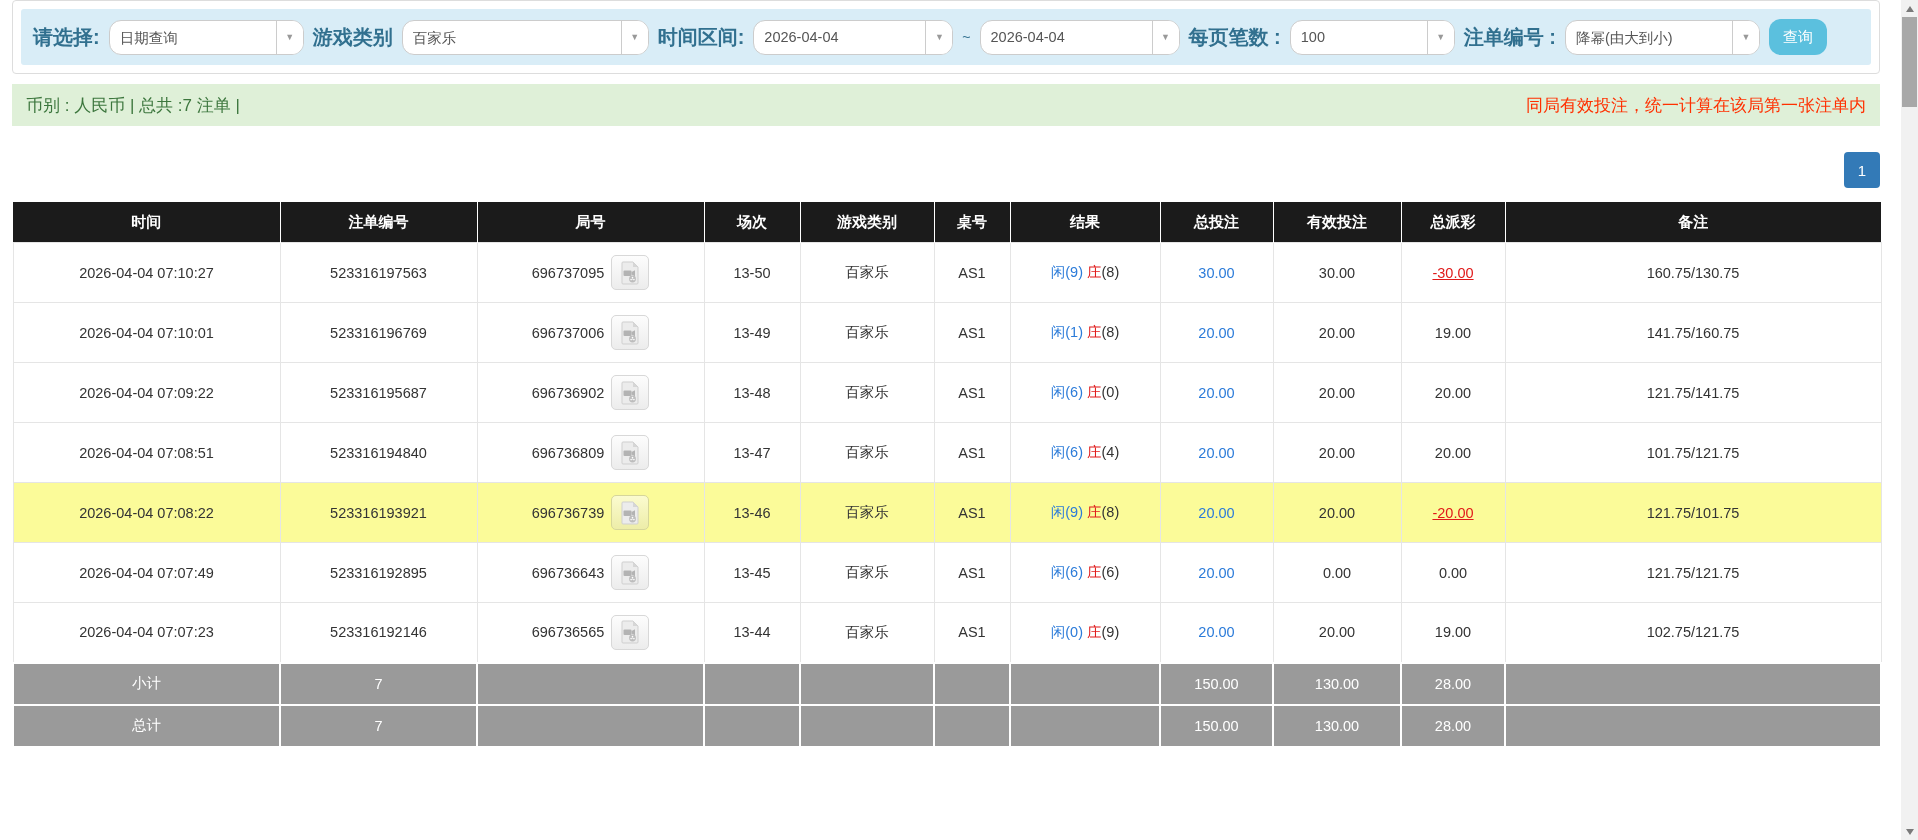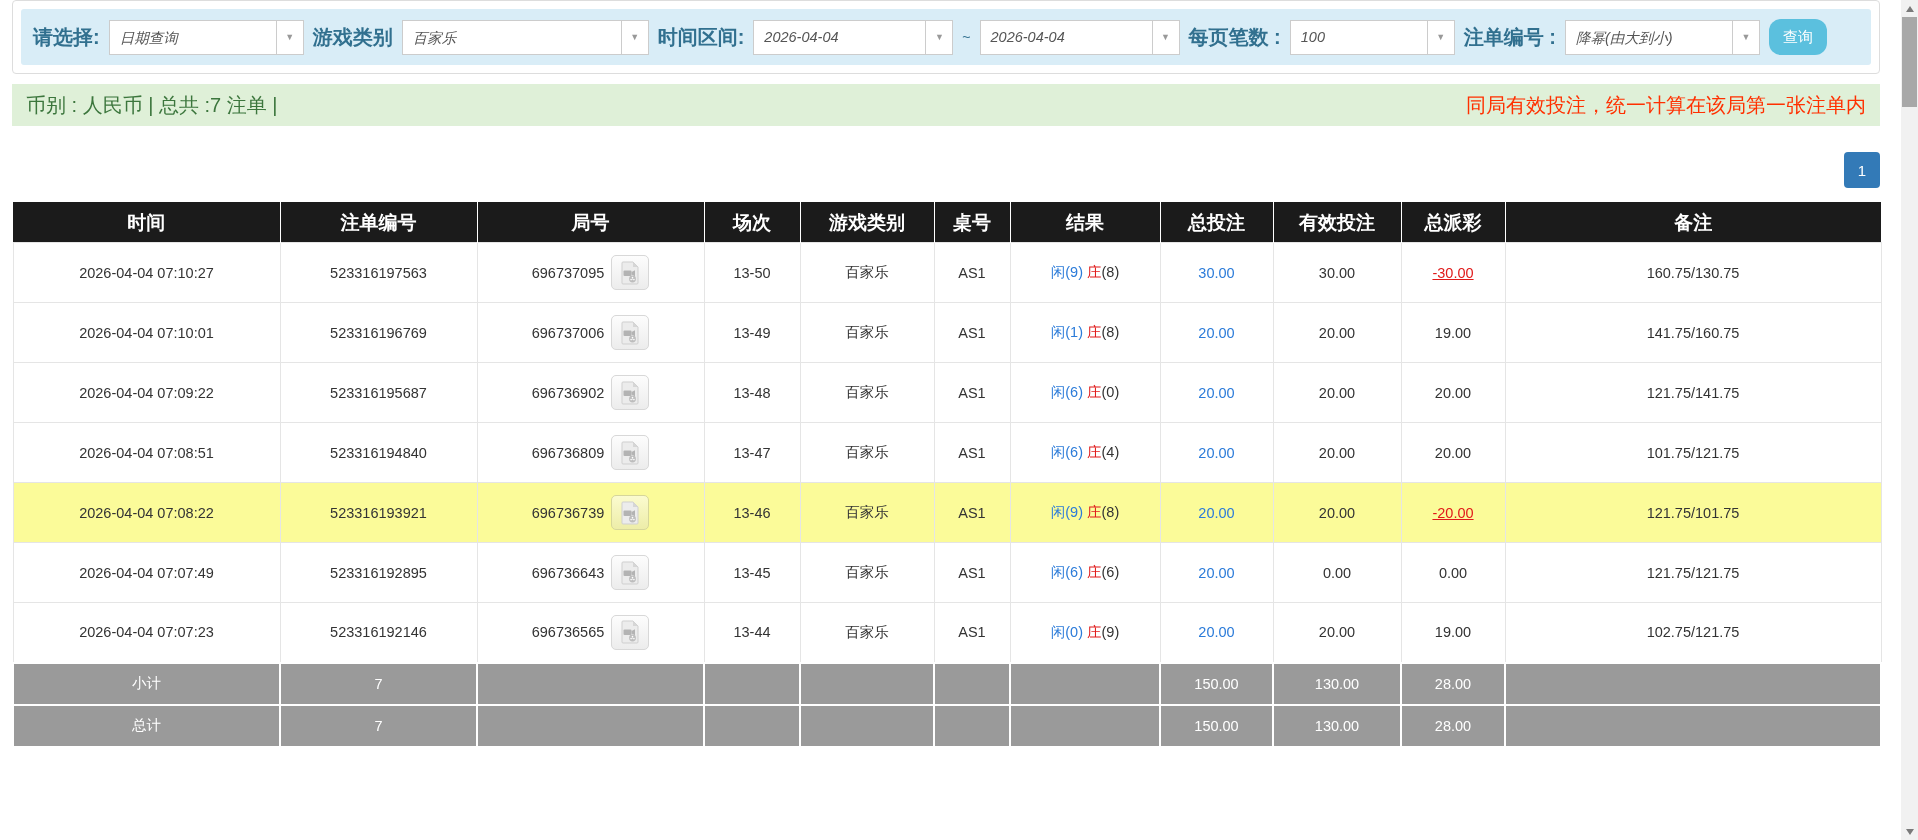--- a/index.html
+++ b/index.html
@@ -8,46 +8,46 @@
   .content { width:1868px; margin-left:12px; }
 
   .page-title { font-size:22px; color:#333; font-weight:400; padding:12px 0 12px 2px; }
 
   
   .filter-panel { border:1px solid #ddd; border-radius:4px; padding:8px; background:#fff; }
   .filter-bar { background:var(--bar_blue); border-radius:3px; display:flex; align-items:center;
                 gap:9px; padding:10px 12px; }
   .flabel { color:var(--label_blue); font-weight:bold; font-size:20px; white-space:nowrap; }
   .selectbox { display:inline-flex; align-items:stretch; justify-content:space-between;
-               background:#fff; border:1px solid #ccc; border-radius:0; height:35px;
-               font-size:14.5px; color:#555; cursor:pointer; overflow:hidden;font-style:italic; }
+               background:#fff; border:1px solid #ccc; border-radius:12px; height:35px;
+               font-size:14.5px; color:#555; cursor:pointer; overflow:hidden; }
   .selectbox .val { padding:8px 10px; white-space:nowrap; overflow:hidden; flex:1; }
   .selectbox .caret { width:27px; border-left:1px solid #ccc; color:#999; display:flex;
                       align-items:center; justify-content:center; font-size:9px; background:#fff; }
   .tilde { color:#31708f; font-size:14px; }
   .search-btn { background:var(--button_blue); color:#fff; border:none; border-radius:12px;
                 height:36px; width:58px; font-size:15px; cursor:pointer;
                 font-family:"Liberation Sans", sans-serif; }
 
   
   .summary-bar { margin-top:10px; background:var(--bar_green); height:42px; display:flex;
                  justify-content:space-between; align-items:center; padding:0 14px;
-                 font-size:20px; }
+                 font-size:17px; }
   .summary-left { color:var(--green_text); }
   .summary-right { color:var(--note_red); }
 
   
   .pagination { margin-top:26px; text-align:right; height:36px; }
   .page-btn { width:36px; height:36px; background:var(--page_blue); color:#fff; border-radius:4px;
               display:inline-flex; align-items:center; justify-content:center; font-size:15px;
               cursor:pointer; }
 
   
   table { border-collapse:collapse; width:1868px; table-layout:fixed; margin-top:14px; }
-  thead th { background:var(--header_bg); color:#fff; font-weight:bold; font-size:19px;
+  thead th { background:var(--header_bg); color:#fff; font-weight:bold; font-size:15px;
              height:40px; border-right:1px solid #fff; border-top:1px solid var(--header_bg); }
   thead th:last-child { border-right:none; }
   tbody td { height:60px; text-align:center; font-size:14.5px; color:#333;
              border:1px solid #e5e5e5; background:#fff; }
   tr.highlight td { background:var(--highlight_yellow); }
   tr.summary-row td { background:var(--summary_gray); color:#fff; border:2px solid #fff;
                       height:42px; }
   .amt-blue { color:var(--accent_blue); }
   .amt-red { color:var(--result_red);text-decoration:underline; }
   .res-player { color:var(--accent_blue); }

